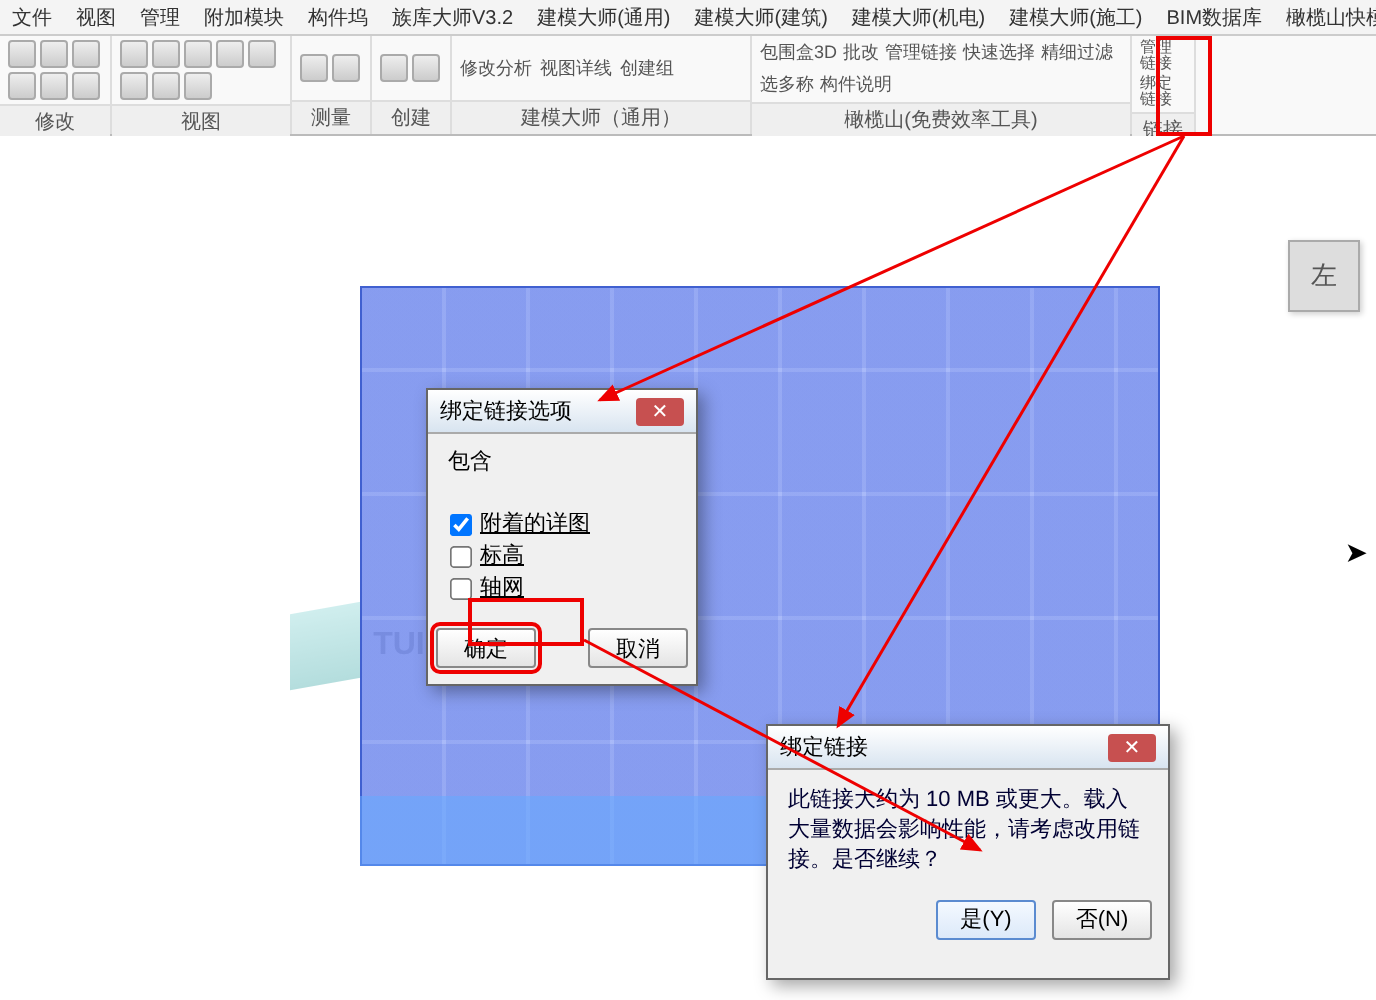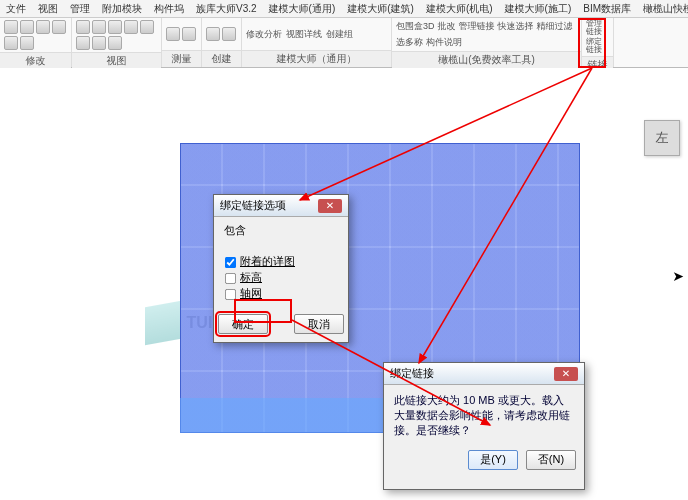--- a/index.html
+++ b/index.html
@@ -67,21 +67,21 @@
   <span>建模大师(通用)</span>
   <span>建模大师(建筑)</span>
   <span>建模大师(机电)</span>
   <span>建模大师(施工)</span>
   <span>BIM数据库</span>
   <span>橄榄山快模-免费版</span>
 
 </div>
 
 <div class="ribbon">
-  <div class="ribbon-group" style="width:72px">
+  <div class="ribbon-group" style="width:56px">
     <div class="ribbon-icons">
         <div class="ribbon-icon"></div>
         <div class="ribbon-icon"></div>
         <div class="ribbon-icon"></div>
         <div class="ribbon-icon"></div>
         <div class="ribbon-icon"></div>
         <div class="ribbon-icon"></div>
       </div>
     <div class="ribbon-label">修改</div>
   </div>

